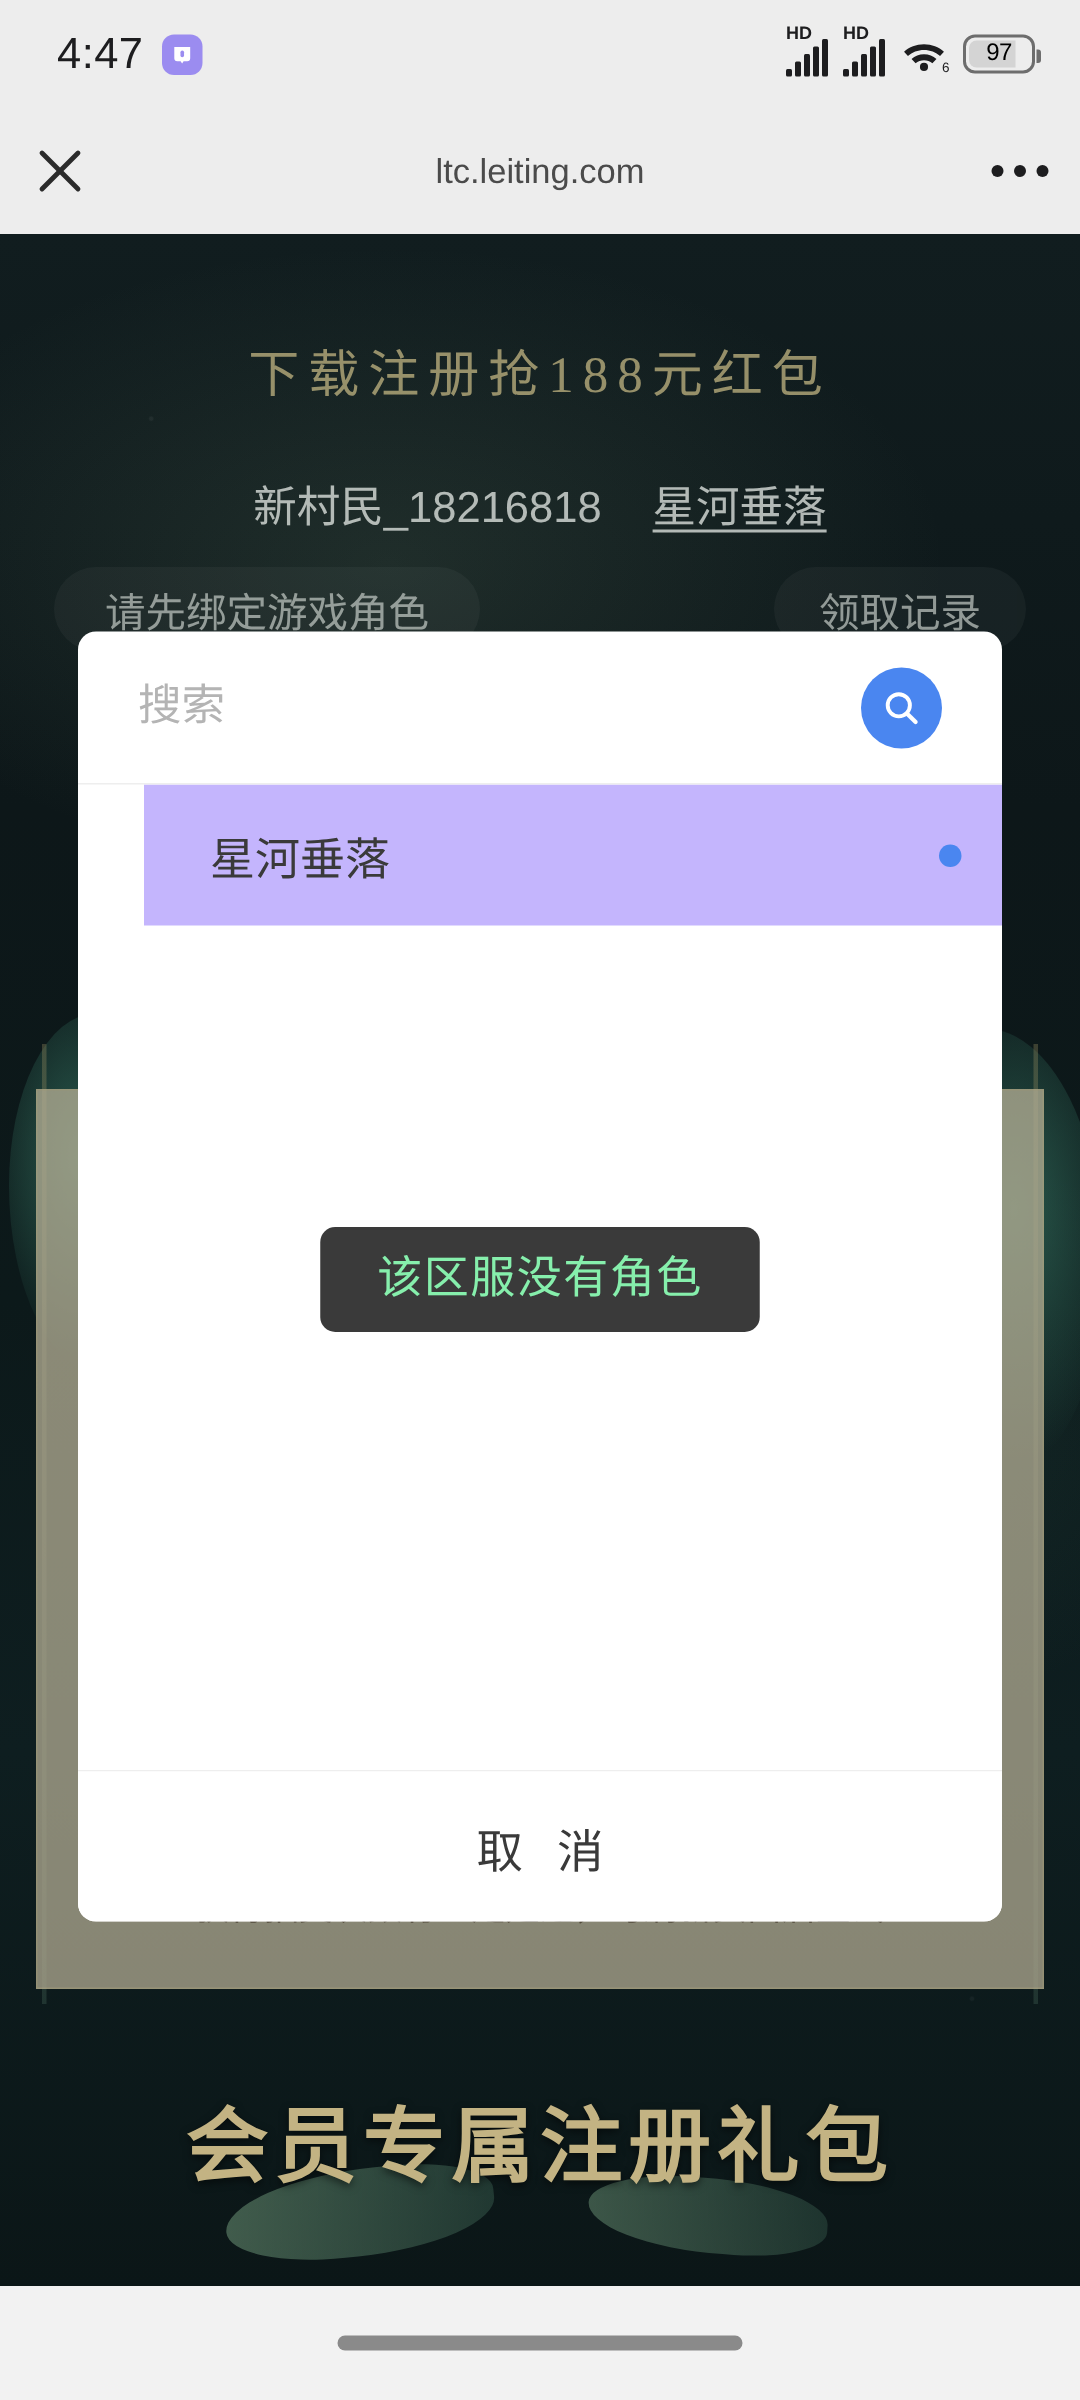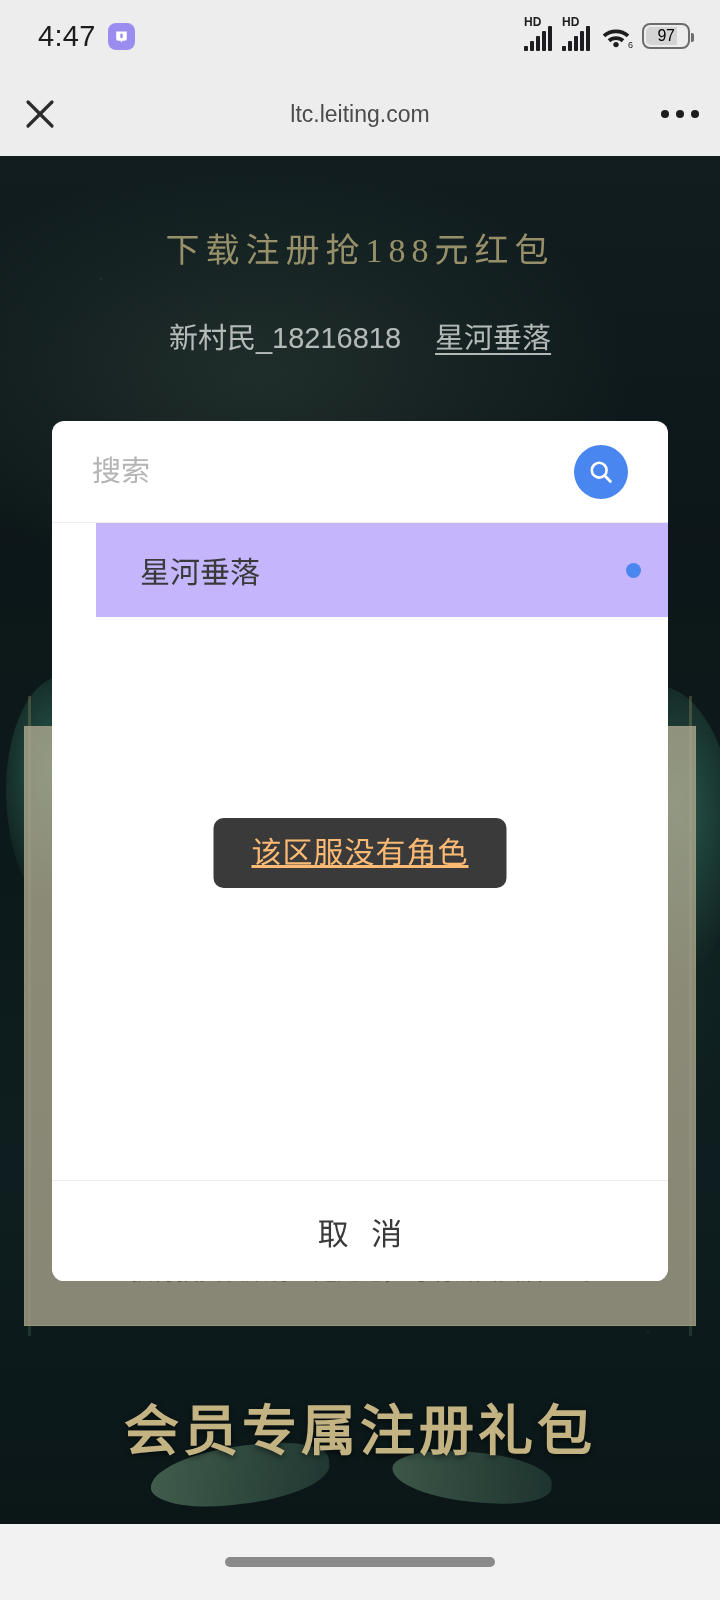--- a/index.html
+++ b/index.html
@@ -451,28 +451,27 @@
   .footer-btn.cancel { color: #3a3a3a; }
   .footer-btn.confirm { color: #4a86f0; border-left: 1px solid #eeeeee; }
 
   
   .toast {
     position: absolute;
     left: 50%;
     top: 818px;
     transform: translateX(-50%);
     background: #3a3a3a;
-    color: #fdba74;
+    color: #86efac;
     border-radius: 10px;
     padding: 20px 38px;
     font-size: 30px;
     line-height: 1;
     white-space: nowrap;
     letter-spacing: 1px;
-    text-decoration: underline;
   }
 
   
   .nav-area {
     position: absolute;
     left: 0; bottom: 0;
     width: 720px;
     height: 76px;
     background: #f2f2f2;
     display: flex;
@@ -553,20 +552,24 @@
       <span></span>
     </div>
   </div>
 
   <div class="page-bg">
     <div class="bg-subtitle">下载注册抢188元红包</div>
     <div class="bg-userline">
       <span>新村民_18216818</span>
       <span class="bg-switch-account">星河垂落</span>
     </div>
+    <div class="bg-pill-row">
+      <div class="bg-pill">请先绑定游戏角色</div>
+      <div class="bg-pill right">领取记录</div>
+    </div>
 
     <div class="bg-ornament-left"></div>
     <div class="bg-ornament-right"></div>
     <div class="bg-rail-left"></div>
     <div class="bg-rail-right"></div>
 
     <div class="bg-card">
       <div class="bg-card-glyph">戏</div>
       <div class="bg-card-remaining">
         <span>剩余次数：</span>

